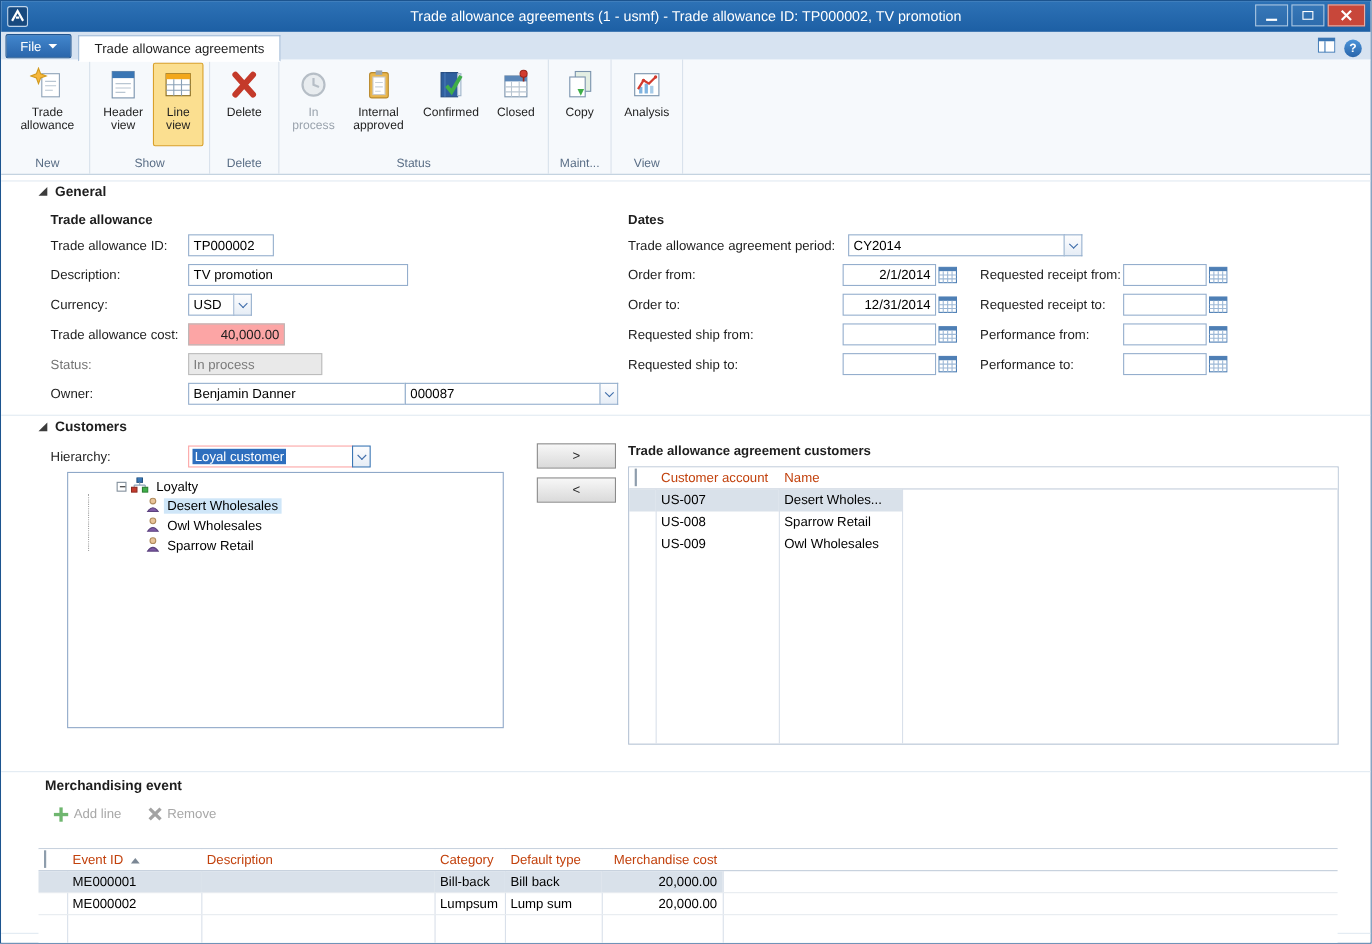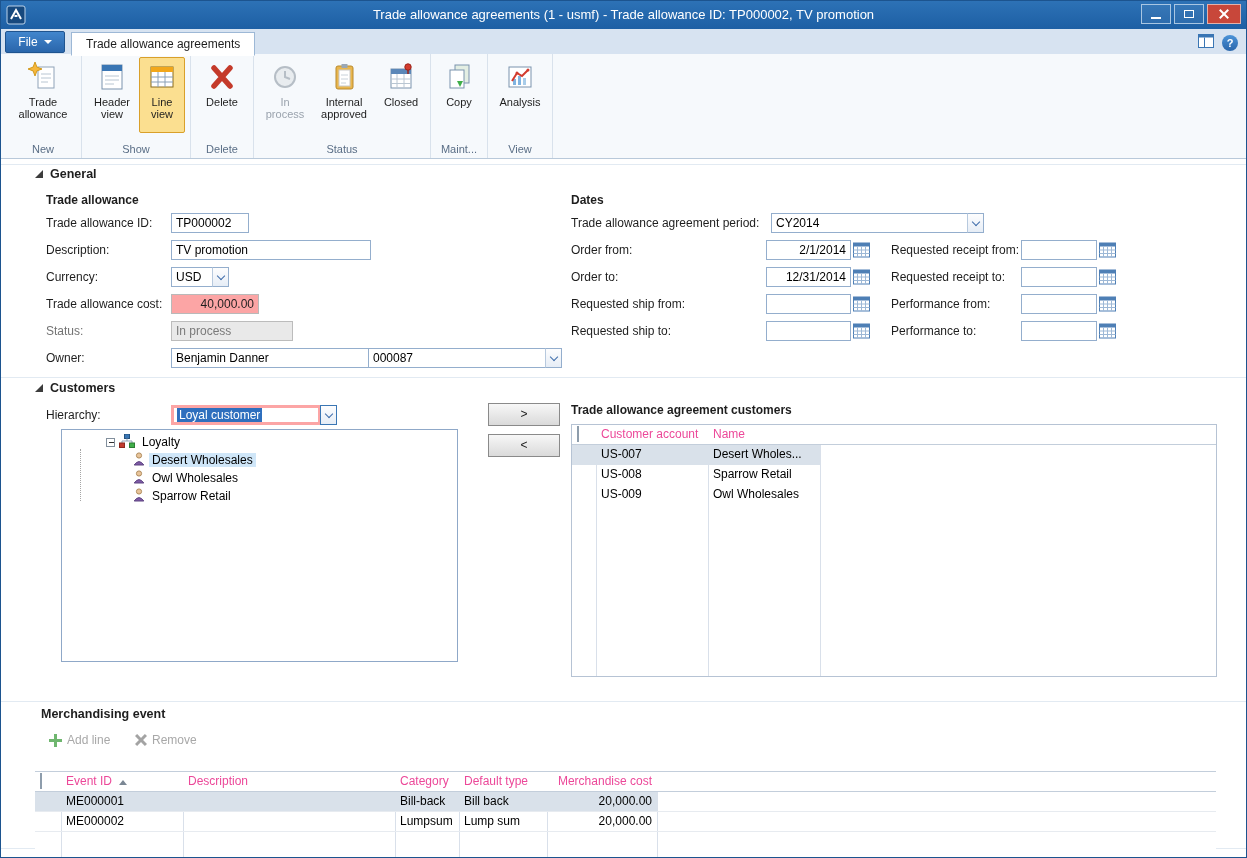--- a/index.html
+++ b/index.html
@@ -58,21 +58,21 @@
     font-size:12px; font-family:"Liberation Sans", sans-serif; padding:0 4px; }
   .inp.num { text-align:right; }
   .inp.ro { background:#e9e9e9; border-color:#bcbcbc; color:#7a7a7a; }
   .inp.rocost { background:#fca5a5; border-color:#b9b9b9; color:#1e1e1e; text-align:right; }
   .combo-arrow { position:absolute; width:17px; height:20px; border:1px solid #94aecd; border-left:1px solid #b7c9de;
     background:linear-gradient(#fdfdfe,#e6edf6); display:flex; align-items:center; justify-content:center; }
   .chev { width:6px; height:6px; border-right:1.6px solid #3f6daa; border-bottom:1.6px solid #3f6daa;
     transform:rotate(45deg); margin-top:-3px; }
   .cal-btn { position:absolute; width:19px; height:20px; display:flex; align-items:center; justify-content:center; }
 
-  .combo-box { position:absolute; height:20px; border:3px solid #fca5a5; background:#fff; font-size:12px;
+  .combo-box { position:absolute; height:20px; border:1px solid #fca5a5; background:#fff; font-size:12px;
     display:flex; align-items:center; padding:0 3px; }
   .sel-text { background:#2e6fbe; color:#fff; padding:0 2px; }
 
   
   .tree-box { position:absolute; border:1px solid #8fa8c8; background:#fff; font-size:12px; padding:3px 4px; }
   .tree-row { display:flex; align-items:center; gap:4px; height:18px;padding-left:40px; }
   .expander { width:9px; height:9px; border:1px solid #828f9c; background:#fff; position:relative; flex:none; }
   .expander::after { content:""; position:absolute; left:2px; top:3.5px; width:5px; height:1px; background:#2f2f2f; }
   .tree-children { position:relative; margin-left:10px; padding-left:17px; }
   .tree-guide { position:absolute; left:4px; top:-2px; height:52px; border-left:1px dotted #a5a5a5; }
@@ -81,21 +81,21 @@
 
   .xfer-btn { position:absolute; width:72px; height:23px; background:linear-gradient(#f7f7f7,#dadada);
     border:1px solid #8a8a8a; font-size:12px; color:#222; text-align:center; line-height:21px; }
 
   
   .grid { position:absolute; background:#fff; }
   .grid.bordered { border:1px solid #b6c3d4; }
   .grid-head { display:flex; height:20px; border-bottom:1px solid #c3cedb; position:relative; z-index:2; background:#fff; }
   .grid-row { display:flex; height:20px; position:relative; z-index:2; }
   .cell { font-size:12px; line-height:19px; padding:0 5px; overflow:hidden; white-space:nowrap; flex:none; }
-  .cell.head { color:#ec4899; }
+  .cell.head { color:#c2410c; }
   .cell.right { text-align:right; }
   .cbox { width:13px; height:13px; border:1px solid #8e9dac; background:#fff; margin:3px auto 0 auto; }
   .vline { position:absolute; top:0; bottom:0; width:1px; background:#d9e0ea; z-index:1; }
   .row-sel .cell { background:#d9e1ea; }
   .sort-up { display:inline-block; width:0; height:0; border-left:4px solid transparent;
     border-right:4px solid transparent; border-bottom:5px solid #7b8794; margin-left:7px; }
 
   
   .tool-item { position:absolute; display:flex; align-items:center; gap:5px; font-size:12px; color:#a8a8a8; height:18px; }
   .plus-icon { position:relative; width:13px; height:13px; opacity:.75; }
@@ -234,20 +234,31 @@
             <svg width="32" height="32" viewBox="0 0 32 32">
               <rect x="8" y="5" width="17" height="23" rx="2" fill="#e9b64d" stroke="#b98a2e"></rect>
               <rect x="11" y="9" width="11" height="16" fill="#fff" stroke="#c9c9c9"></rect>
               <rect x="13.5" y="3" width="6" height="4" fill="#9aa7b4"></rect>
               <line x1="13" y1="14" x2="20" y2="14" stroke="#c9d2da"></line>
               <line x1="13" y1="18" x2="20" y2="18" stroke="#c9d2da"></line>
               <line x1="13" y1="22" x2="18" y2="22" stroke="#c9d2da"></line>
             </svg>
           </span>
           <span class="rlabel">Internal approved</span>
+        </div>
+        <div class="rbtn" style="width:66px">
+          <span class="ricon">
+            <svg width="32" height="32" viewBox="0 0 32 32">
+              <rect x="7" y="5" width="15" height="22" fill="#2f5f9e" stroke="#234a7e"></rect>
+              <rect x="22" y="6" width="3" height="20" fill="#e8eef5" stroke="#9fb4c9"></rect>
+              <line x1="10.5" y1="5" x2="10.5" y2="27" stroke="#4a7cba"></line>
+              <path d="M12 17 L16.5 22.5 L25 8" stroke="#3fae49" stroke-width="3.5" fill="none"></path>
+            </svg>
+          </span>
+          <span class="rlabel">Confirmed</span>
         </div>
         <div class="rbtn" style="width:48px">
           <span class="ricon">
             <svg width="32" height="32" viewBox="0 0 32 32">
               <rect x="6" y="8" width="20" height="19" fill="#fff" stroke="#7a93ad"></rect>
               <rect x="6" y="8" width="20" height="5" fill="#5b87b8"></rect>
               <line x1="12" y1="13" x2="12" y2="27" stroke="#b9c6d2"></line>
               <line x1="19" y1="13" x2="19" y2="27" stroke="#b9c6d2"></line>
               <line x1="6" y1="18" x2="26" y2="18" stroke="#b9c6d2"></line>
               <line x1="6" y1="22.5" x2="26" y2="22.5" stroke="#b9c6d2"></line>

